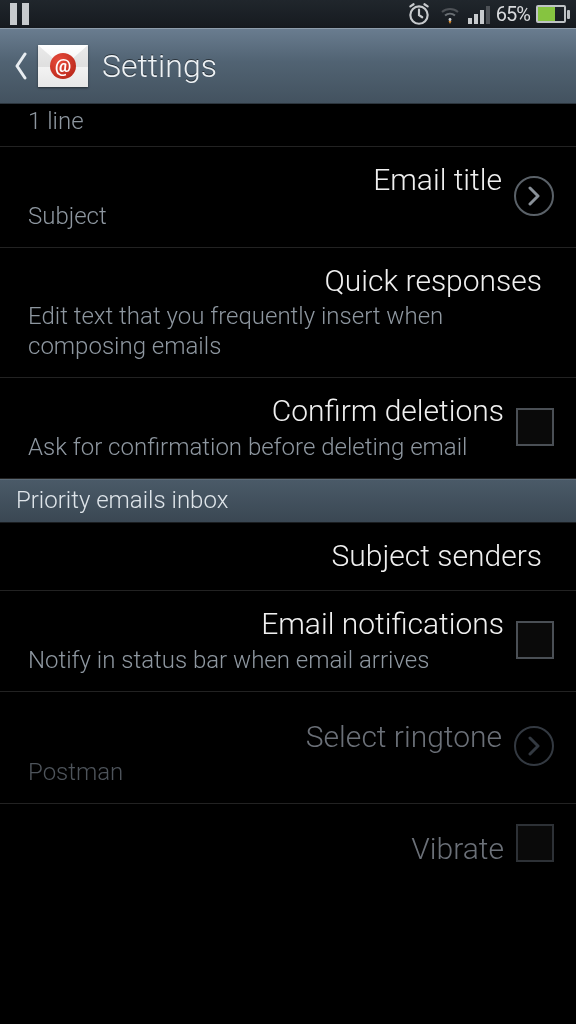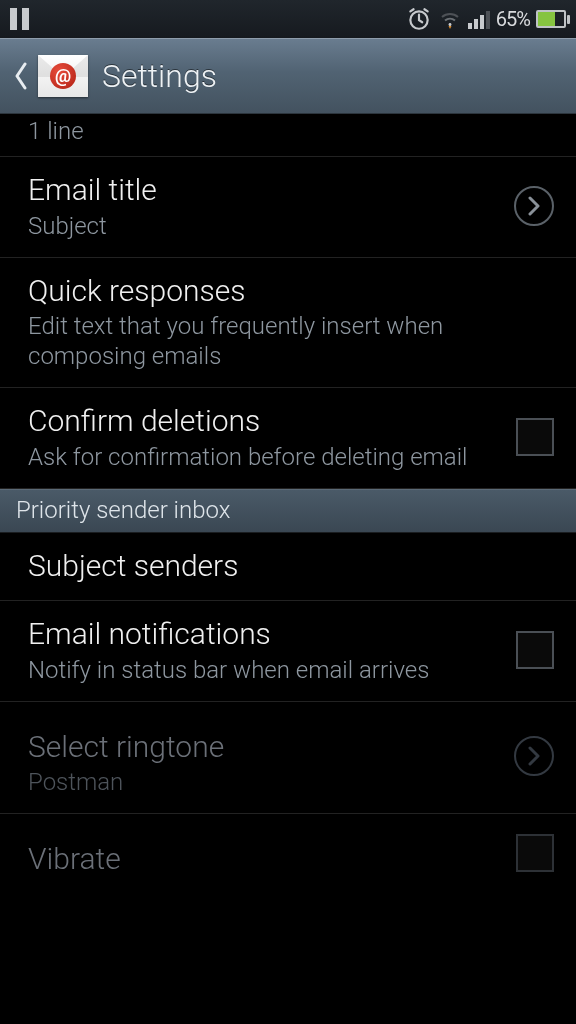--- a/index.html
+++ b/index.html
@@ -6,21 +6,21 @@
   html, body {
     width: 576px;
     height: 1024px;
     background: #000;
     font-family: Roboto, "Helvetica Neue", Arial, sans-serif;
     overflow: hidden;
     color: #fff;
   }
   
   .statusbar {
-    height: 38px;
+    height: 28px;
     background: linear-gradient(to bottom, #20262c 0%, #161a1f 100%);
     display: flex;
     align-items: center;
     padding: 0 6px;
     font-size: 24px;
     color: #c9ccce;
   }
   .statusbar .left { display: flex; align-items: center; gap: 6px; }
   .statusbar .right { margin-left: auto; display: flex; align-items: center; gap: 6px; }
   .pause-icon { display: inline-flex; gap: 5px; padding-left: 4px; }
@@ -95,20 +95,21 @@
     align-items: center;
     position: relative;
   }
   .row.partial-top { padding-top: 0; padding-bottom: 10px; }
   .row .texts { flex: 1; padding-right: 12px; }
   .row .title {
     font-size: 30px;
     color: #f0f0f0;
     font-weight: 300;
     line-height: 1.25;
+    text-align: right;
   }
   .row .sub {
     font-size: 24px;
     color: #8e97a0;
     font-weight: 300;
     line-height: 1.25;
     margin-top: 2px;
   }
   .row.disabled .title { color: #6b7078; margin-top: 12px; }
   .row.disabled .sub { color: #4e545b; }
@@ -221,21 +222,21 @@
   </div>
 
   <div class="row">
     <div class="texts">
       <div class="title">Confirm deletions</div>
       <div class="sub">Ask for confirmation before deleting email</div>
     </div>
     <div class="checkbox"></div>
   </div>
 
-  <div class="section-header">Priority sender inbox</div>
+  <div class="section-header">Priority emails inbox</div>
 
   <div class="row">
     <div class="texts">
       <div class="title">Subject senders</div>
     </div>
   </div>
 
   <div class="row">
     <div class="texts">
       <div class="title">Email notifications</div>

